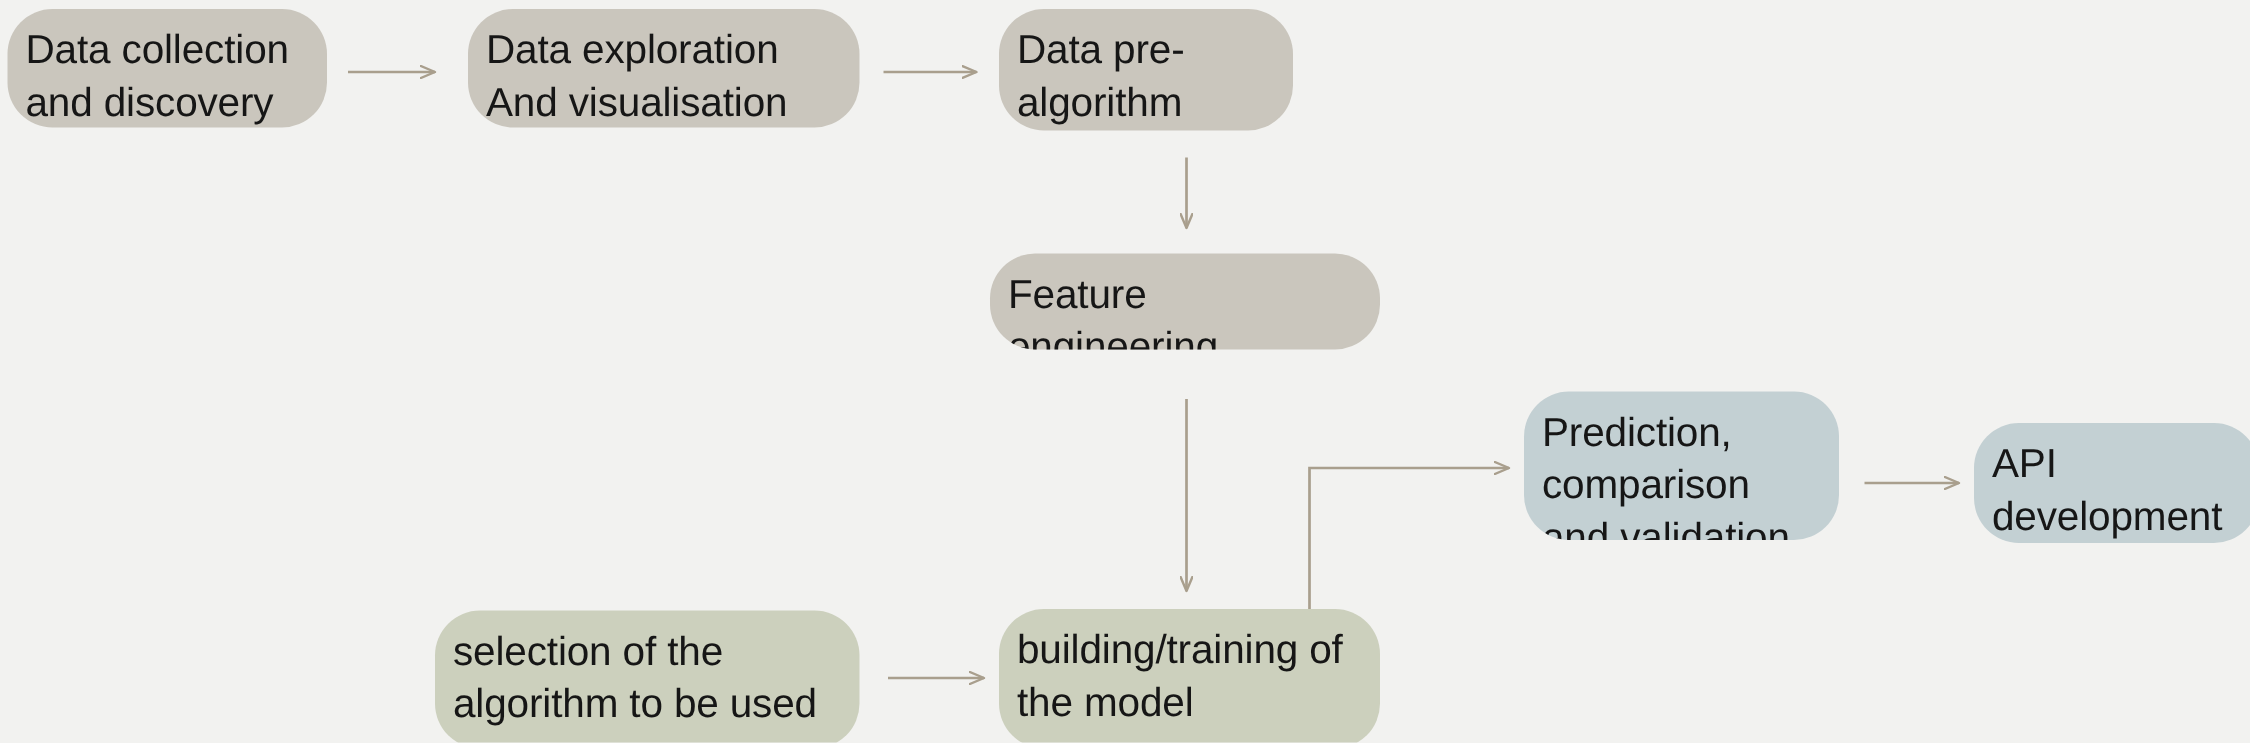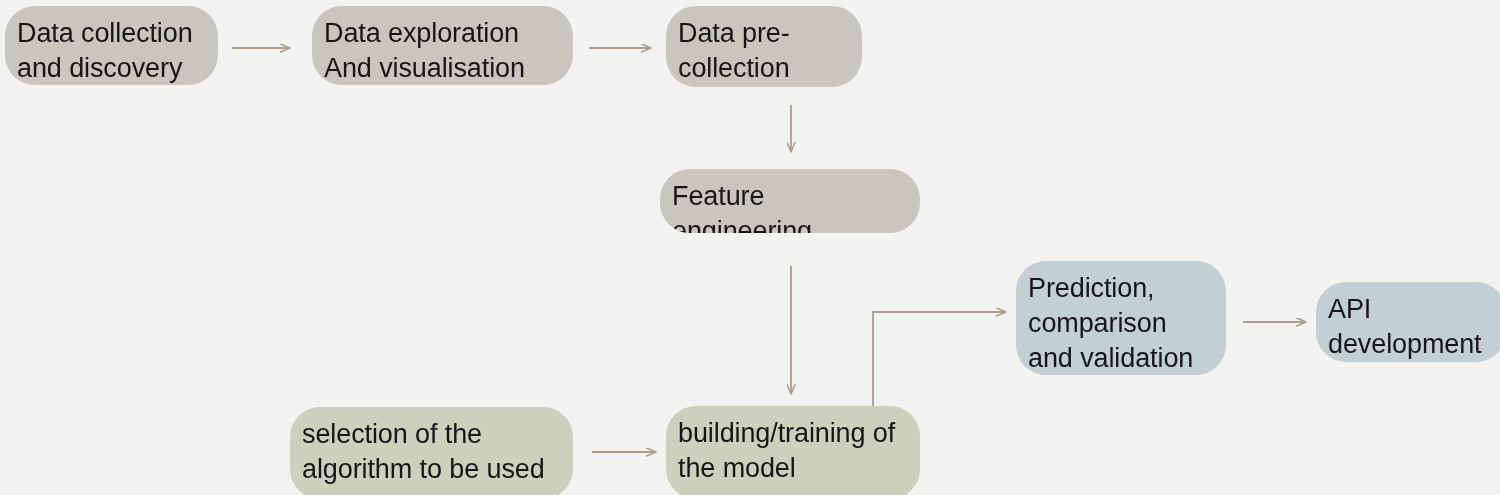--- a/index.html
+++ b/index.html
@@ -54,26 +54,26 @@
 
 <div id="canvas">
 
   <div class="node beige" style="left:5px; top:6px; width:213px; height:79px;">Data collection
 and discovery</div>
 
   <div class="node beige" style="left:312px; top:6px; width:261px; height:79px;padding-left:12px;">Data exploration
 And visualisation</div>
 
   <div class="node beige" style="left:666px; top:6px; width:196px; height:81px;">Data pre-
-collection</div>
+algorithm</div>
 
   <div class="node beige" style="left:660px; top:169px; width:260px; height:64px;">Feature engineering
 and selection</div>
 
-  <div class="node blue" style="left:1016px; top:261px; width:210px; height:114px;">Prediction,
+  <div class="node blue" style="left:1016px; top:261px; width:210px; height:99px;">Prediction,
 comparison
 and validation</div>
 
   <div class="node blue" style="left:1316px; top:282px; width:190px; height:80px;">API
 development</div>
 
   <div class="node green" style="left:290px; top:407px; width:283px; height:92px;">selection of the
 algorithm to be used</div>
 
   <div class="node green" style="left:666px; top:406px; width:254px; height:93px;">building/training of

